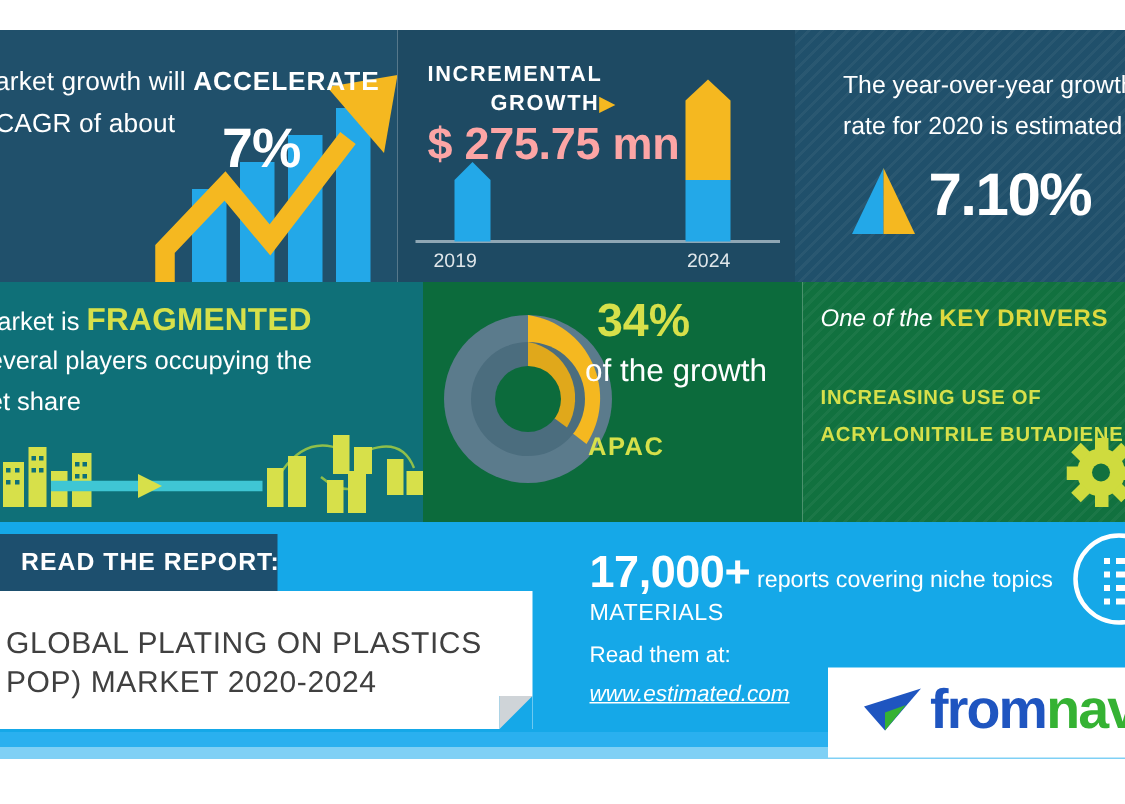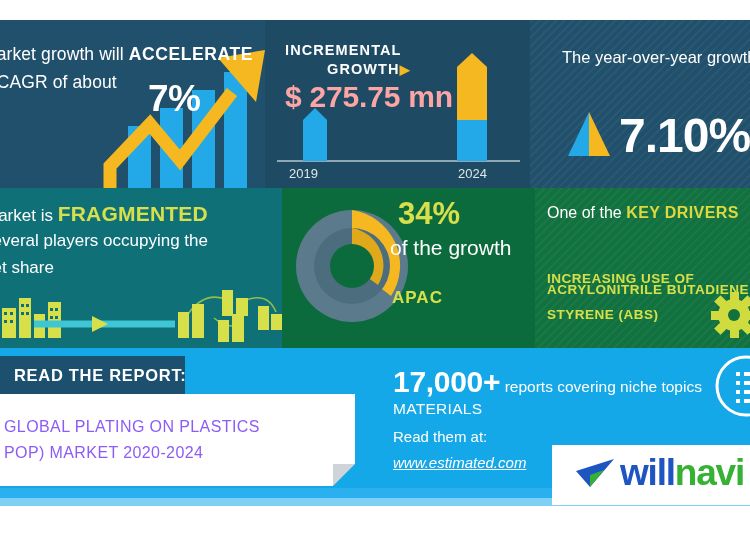--- a/index.html
+++ b/index.html
@@ -23,46 +23,46 @@
   .p1line{color:#ffffff;font-size:17.5px;letter-spacing:.1px;}
   .accel{font-weight:bold;letter-spacing:.6px;}
   #sevenpct{color:#ffffff;font-size:37px;font-weight:bold;letter-spacing:-.5px;}
 
   #incLbl1,#incLbl2{color:#ffffff;font-size:14.5px;font-weight:bold;letter-spacing:1.1px;}
   #incArrowGlyph{color:#f5b820;font-size:13px;}
   #incVal{color:#fca5a5;font-size:30px;font-weight:bold;letter-spacing:-.2px;}
   .yearLbl{color:#dfe6ea;font-size:13px;}
 
   .p3line{color:#ffffff;font-size:16.5px;}
-  #yoyVal{color:#ffffff;font-size:48px;font-weight:bold;letter-spacing:-1px;}
+  #yoyVal{color:#ffffff;font-size:40px;font-weight:bold;letter-spacing:-1px;}
 
   
   #row2{left:0;top:188px;width:750px;height:160px;}
   #p4{left:0;top:0;width:282px;height:160px;background:#0f7078;}
   #p5{left:282px;top:0;width:253px;height:160px;background:#0c6b3c;}
   #p6{left:535px;top:0;width:215px;height:160px;background:#11713f;}
   #p6b{left:0;top:0;width:215px;height:160px;}
 
   .p4line{color:#ffffff;font-size:17px;}
   .frag{color:#d7e04a;font-size:21px;font-weight:bold;letter-spacing:.2px;}
   #apacPct{color:#d7e04a;font-size:31px;font-weight:bold;}
   .p5line{color:#ffffff;font-size:21px;}
   #apacName{color:#d7e04a;font-size:17px;font-weight:bold;letter-spacing:1px;}
-  .p6line{color:#ffffff;font-size:16px;}
+  .p6line{color:#ffffff;font-size:16px;font-style:italic;}
   .kd{color:#ddd93f;font-size:16px;font-weight:bold;letter-spacing:.4px;}
   .kdsm{color:#d7e04a;font-size:13.5px;font-weight:bold;letter-spacing:.5px;}
 
   
   #row3{left:0;top:348px;width:750px;height:176px;background:#15a8e8;}
   #readBanner{left:-20px;top:8px;width:205px;height:38px;background:#1d4f6e;}
   #readBanner:after{content:"";position:absolute;right:-26px;top:0;border-top:38px solid #1d4f6e;border-right:26px solid transparent;}
   #readLbl{color:#ffffff;font-size:16.5px;font-weight:bold;letter-spacing:.7px;}
   #reportCard{left:-30px;top:46px;width:385px;height:92px;background:#ffffff;}
   #cardFold{position:absolute;right:0;bottom:0;width:0;height:0;border-bottom:22px solid #15a8e8;border-left:22px solid #cfd4d8;}
-  .rptTitle{color:#8b5cf6;font-size:16px;letter-spacing:.4px;}
+  .rptTitle{color:#404040;font-size:20px;letter-spacing:.4px;}
 
   #bigNum{color:#ffffff;font-size:30px;font-weight:bold;letter-spacing:-.3px;}
   #bigNumSub{color:#ffffff;font-size:15.5px;}
   #matLbl{color:#ffffff;font-size:15.5px;letter-spacing:.3px;}
   #readAt{color:#ffffff;font-size:15px;}
   #siteUrl{color:#ffffff;font-size:15px;font-style:italic;text-decoration:underline;}
 
   
   #blueBar{left:0;top:488px;width:1100px;height:16px;background:#2ab0ef;}
   #blueBarShade{left:0;top:498px;width:1100px;height:8px;background:#7fd0f5;}
@@ -108,20 +108,21 @@
         <span>GROWTH</span><span id="incArrowGlyph">▶</span>
       </div>
       <div class="txt" id="incVal" style="left:20px;top:60px;">$ 275.75 mn</div>
       <div class="txt yearLbl" style="left:24px;top:146px;">2019</div>
       <div class="txt yearLbl" style="left:193px;top:146px;">2024</div>
     </div>
 
     <div class="panel" id="p3">
       <div class="panel stripes" id="p3b"></div>
       <div class="txt p3line" style="left:32px;top:28px;">The year-over-year growth</div>
+      <div class="txt p3line" style="left:32px;top:55px;">rate for 2020 is estimated</div>
       <svg width="60" height="52" style="position:absolute;left:34px;top:88px;">
         <polygon points="25,4 4,48 25,48" fill="#23a8e8"></polygon>
         <polygon points="25,4 46,48 25,48" fill="#f5b820"></polygon>
       </svg>
       <div class="txt" id="yoyVal" style="left:89px;top:88px;">7.10%</div>
     </div>
   </div>
 
   <div class="panel" id="row2">
 
@@ -182,23 +183,22 @@
       <div class="txt" id="apacPct" style="left:116px;top:8px;">34%</div>
       <div class="txt p5line" style="left:108px;top:48px;">of the growth</div>
       <div class="txt" id="apacName" style="left:110px;top:100px;">APAC</div>
     </div>
 
     <div class="panel" id="p6">
       <div class="panel stripes" id="p6b"></div>
       <div class="txt" style="left:12px;top:16px;">
         <span class="p6line">One of the </span><span class="kd">KEY DRIVERS</span>
       </div>
-      <div class="txt kdsm" style="left:12px;top:83px;">INCREASING USE OF</div>
+      <div class="txt kdsm" style="left:12px;top:69px;">INCREASING USE OF</div>
       <div class="txt kdsm" style="left:12px;top:94px;">ACRYLONITRILE BUTADIENE</div>
-      <div class="txt kdsm" style="left:12px;top:119px;">STYRENE (ABS)</div>
       <svg width="46" height="46" style="position:absolute;left:176px;top:104px;">
         <g fill="#cfdb3e">
           <circle cx="23" cy="23" r="16"></circle>
           <rect x="19" y="0" width="9" height="9"></rect>
             <rect x="19" y="37" width="9" height="9"></rect>
           <rect x="0" y="19" width="9" height="9"></rect>
             <rect x="37" y="19" width="9" height="9"></rect>
           <rect x="5" y="5" width="9" height="9" transform="rotate(45 9.5 9.5)"></rect>
           <rect x="32" y="5" width="9" height="9" transform="rotate(45 36.5 9.5)"></rect>
           <rect x="5" y="32" width="9" height="9" transform="rotate(45 9.5 36.5)"></rect>
@@ -246,19 +246,19 @@
 
   <div class="panel" id="blueBar"></div>
   <div class="panel stripes" id="blueBarShade"></div>
 
   <div class="panel" id="logoPlate">
     <svg width="44" height="40" style="position:absolute;left:22px;top:12px;">
       <polygon points="2,14 40,2 16,30" fill="#1f55c0"></polygon>
       <polygon points="16,30 16,18 30,13" fill="#35b233"></polygon>
     </svg>
     <div class="txt" style="left:68px;top:7px;">
-      <span class="logoTech">will</span><span class="logoNavi">navi</span>
+      <span class="logoTech">from</span><span class="logoNavi">navi</span>
     </div>
   </div>
 
   <div class="panel" id="whiteTop"></div>
   <div class="panel" id="whiteBottom"></div>
 </div>
 
 </body></html>

